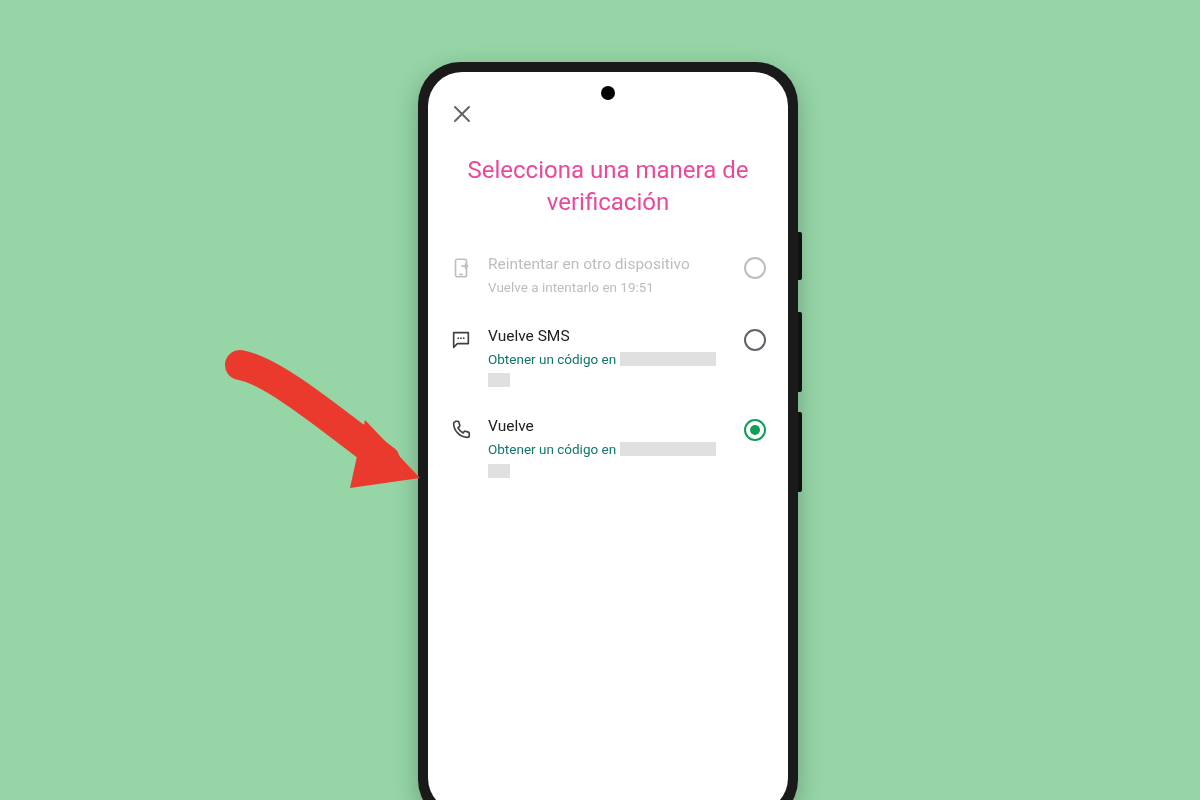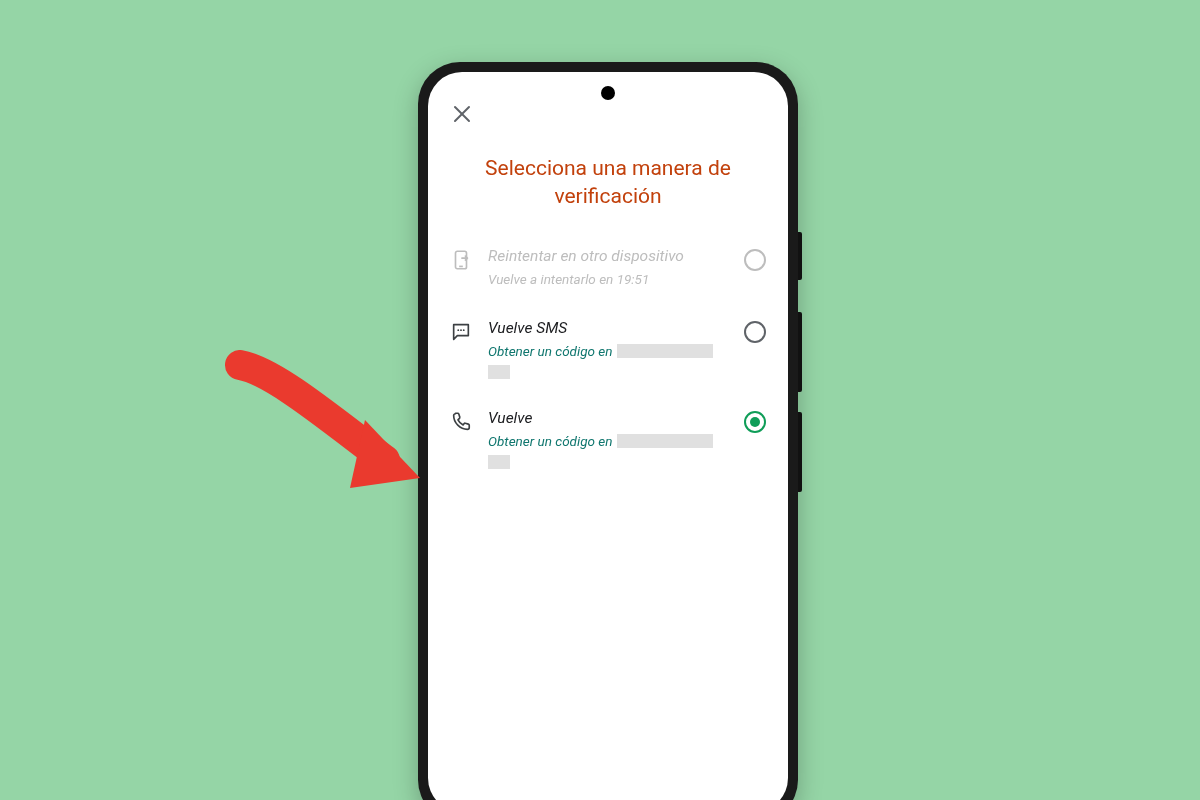--- a/index.html
+++ b/index.html
@@ -56,22 +56,22 @@
     padding-top: 8px;
   }
   .close-btn {
     width: 24px;
     height: 24px;
     color: #5f6368;
     cursor: pointer;
   }
   .title {
     text-align: center;
-    font-size: 21px;
-    color: #c2410c;
+    font-size: 24px;
+    color: #ec4899;
     font-weight: 400;
     line-height: 1.35;
     margin: 28px 10px 26px 10px;
   }
   .option {
     display: flex;
     align-items: flex-start;
     gap: 16px;
     padding: 10px 0 20px 0;
   }
@@ -81,21 +81,21 @@
     flex: 0 0 22px;
     margin-top: 2px;
     color: #3c4043;
   }
   .option.disabled .opt-icon,
   .option.disabled .opt-title,
   .option.disabled .opt-sub,
   .option.disabled .radio {
     color: #bdbdbd;
   }
-  .opt-body { flex: 1 1 auto; min-width: 0; font-style: italic; }
+  .opt-body { flex: 1 1 auto; min-width: 0; }
   .opt-title {
     font-size: 15.5px;
     color: #202124;
     margin-bottom: 4px;
   }
   .opt-sub {
     font-size: 13.5px;
     color: #0f766e;
     line-height: 1.5;
     display: flex;

